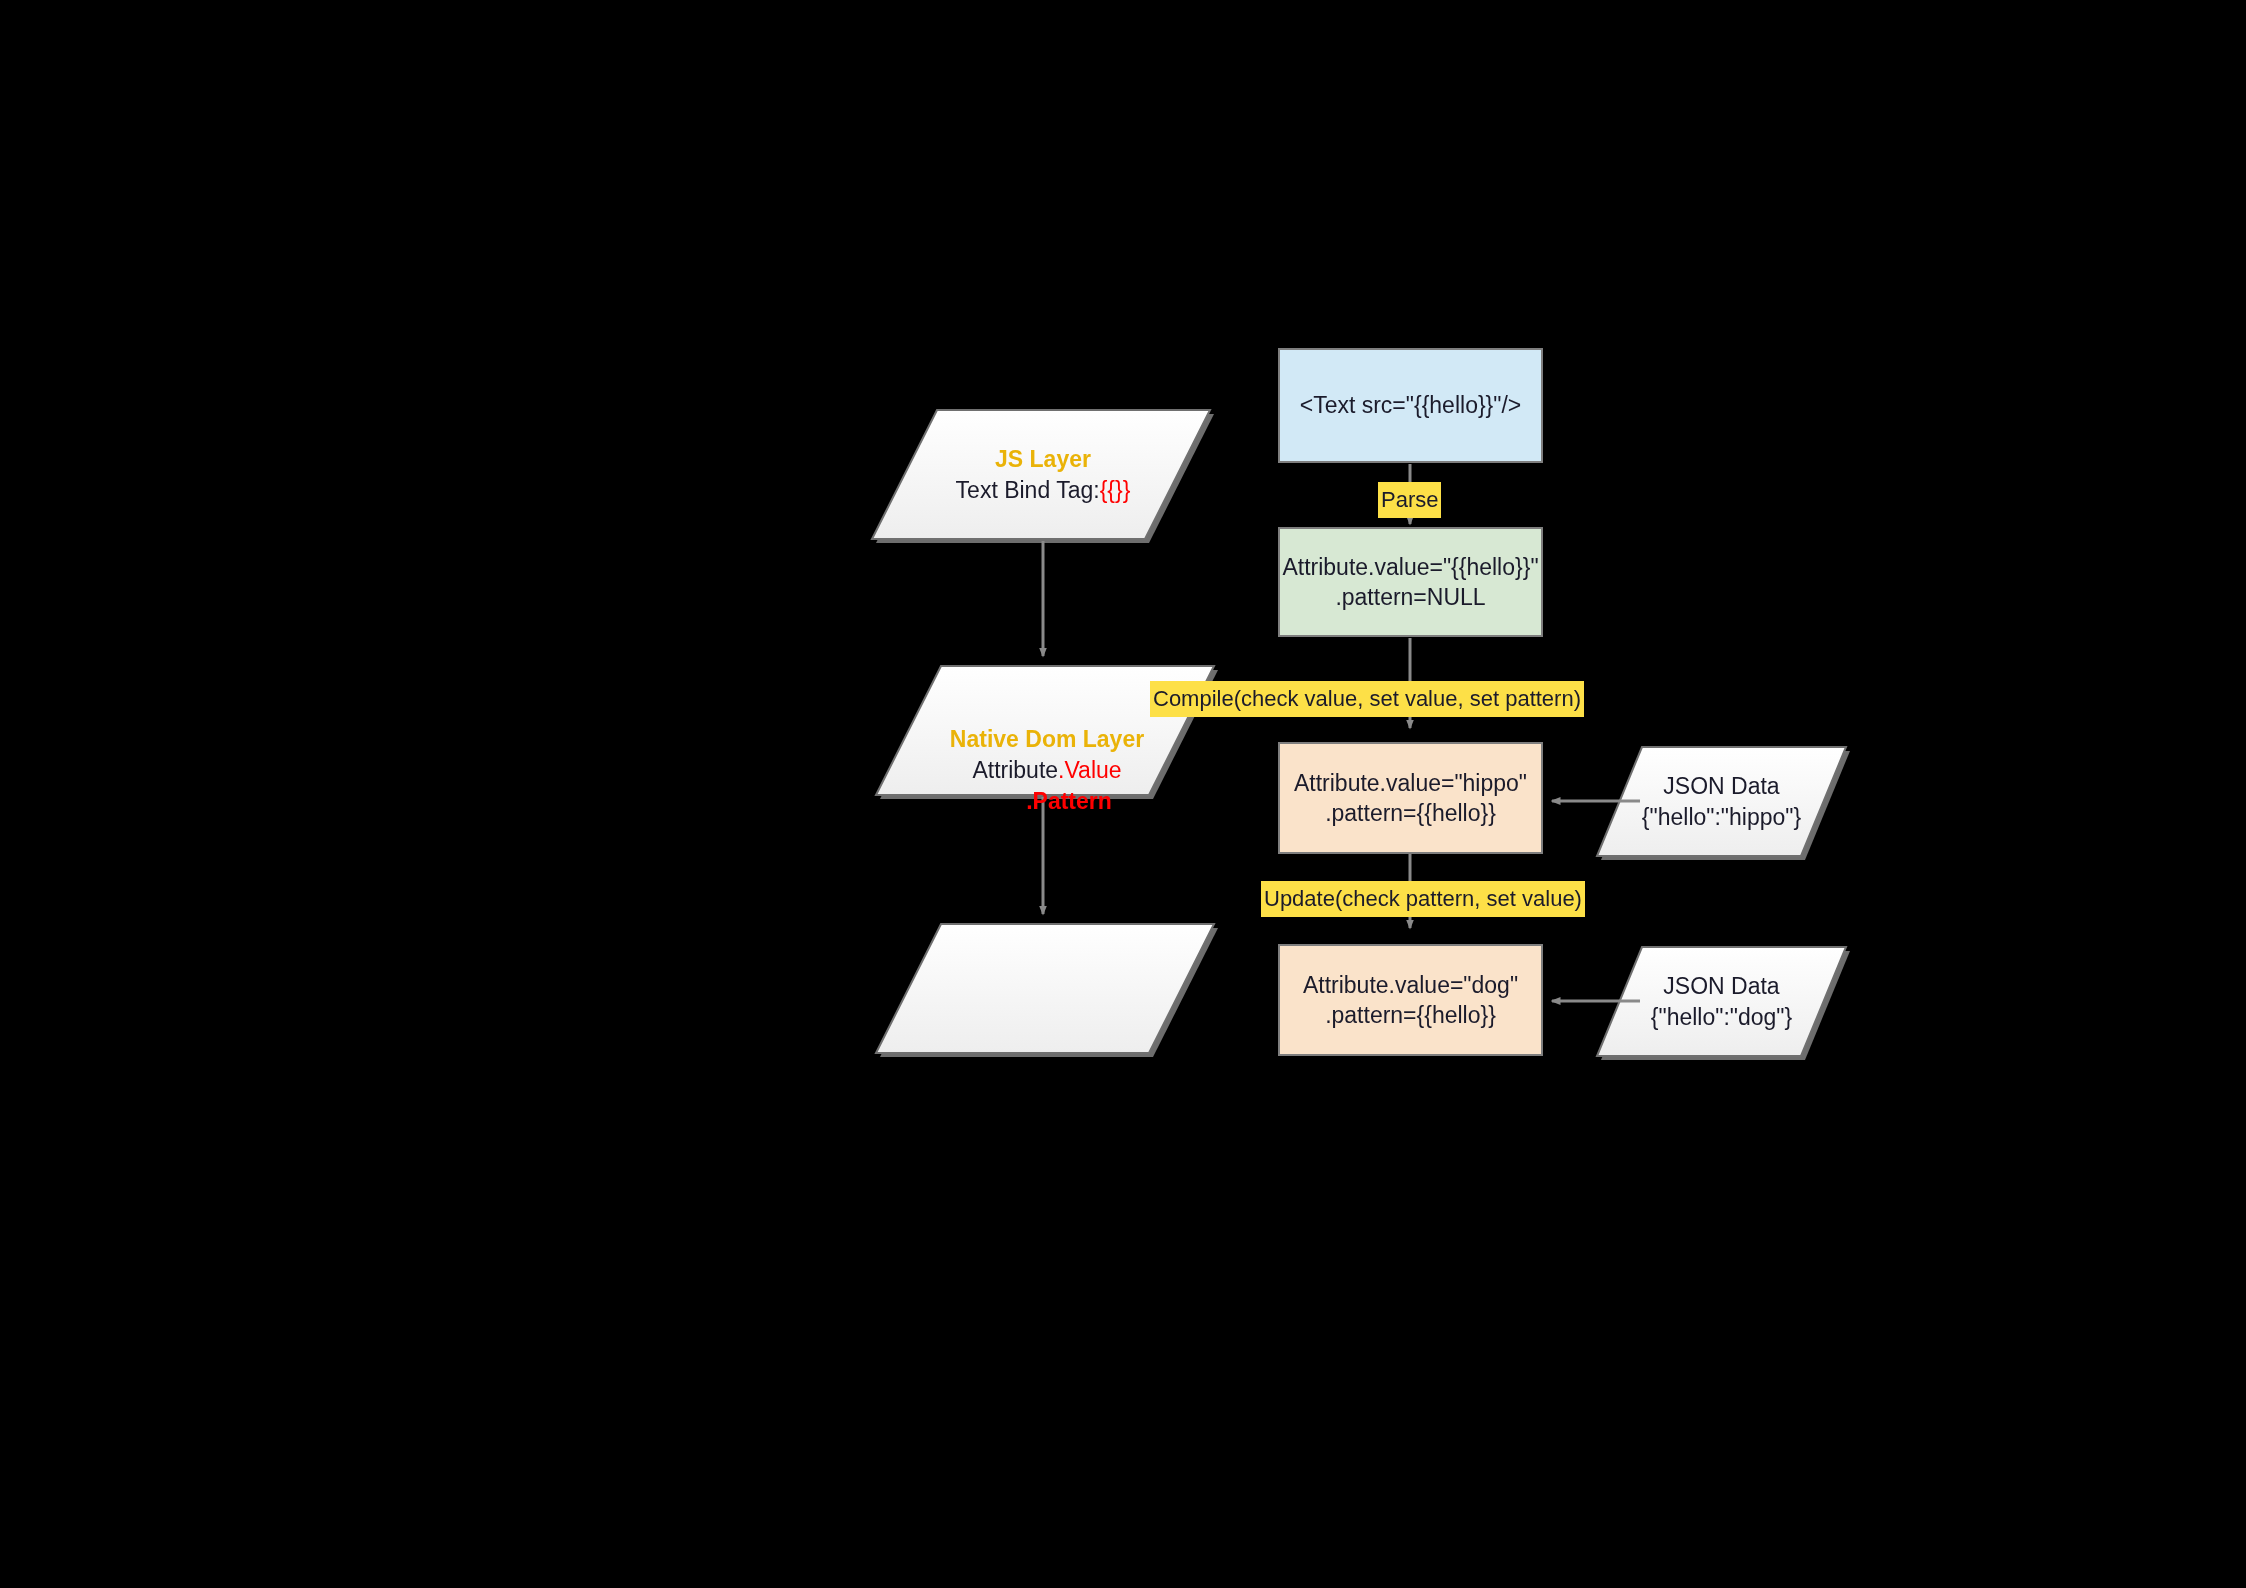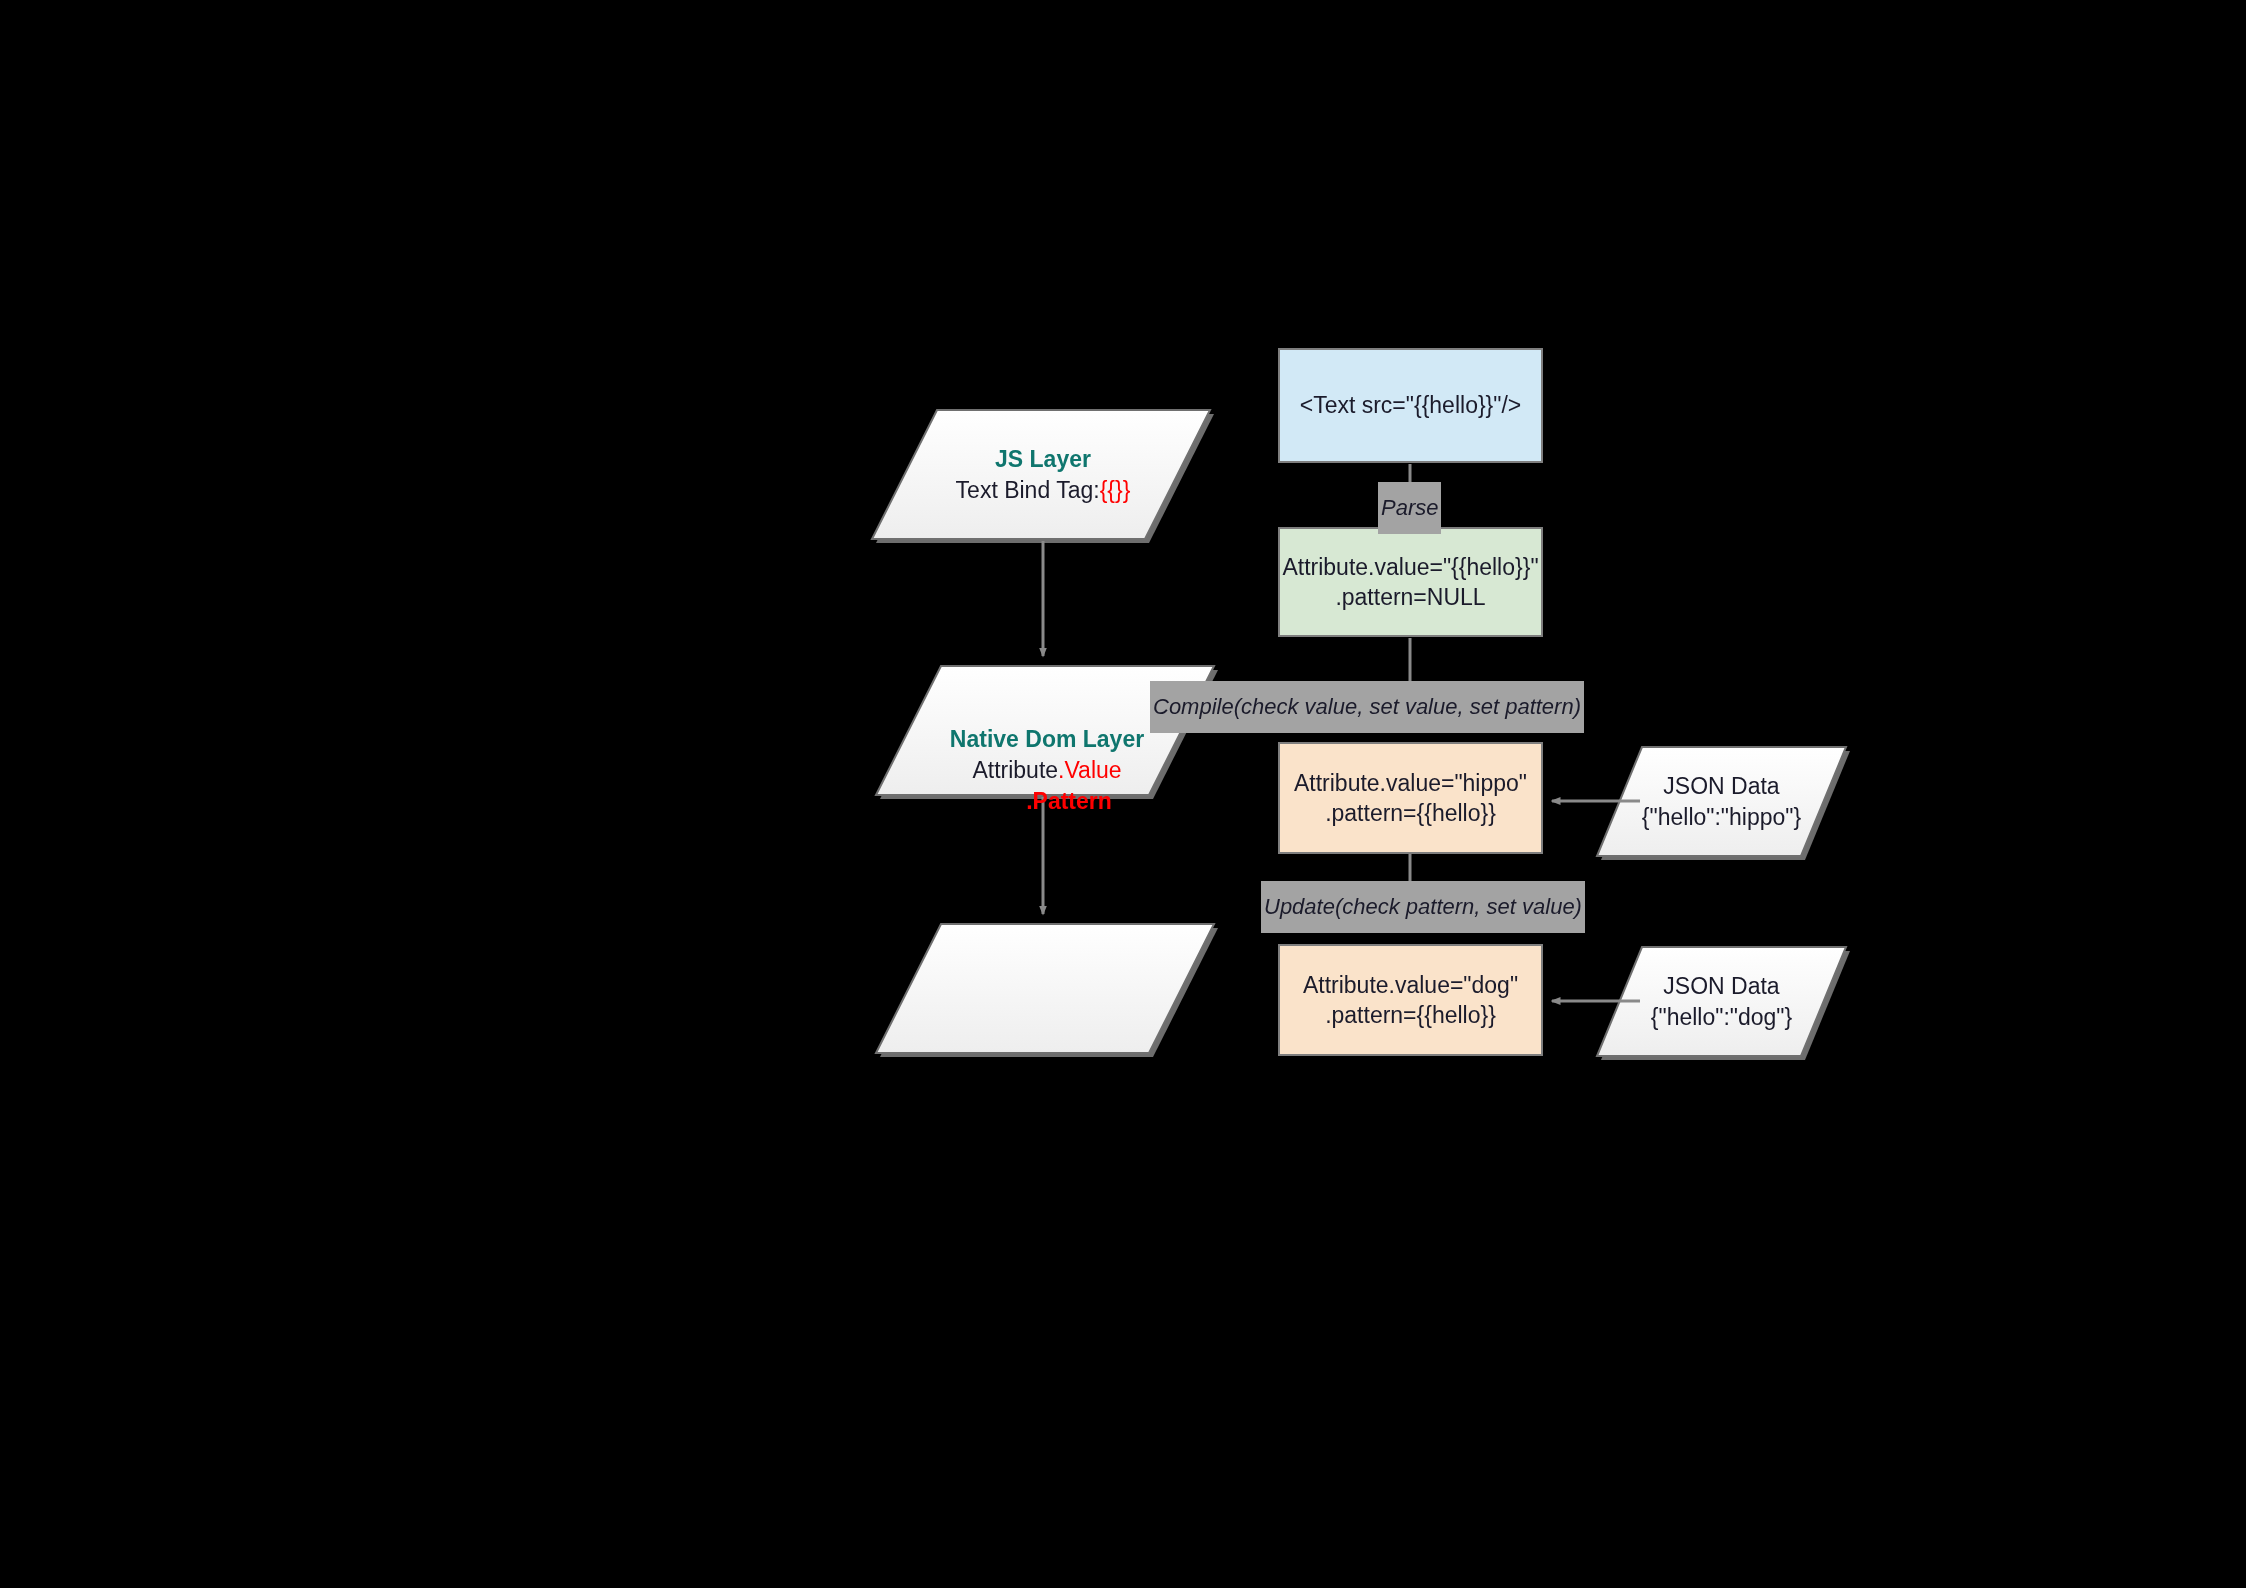--- a/index.html
+++ b/index.html
@@ -58,33 +58,32 @@
     flex-direction: column;
     align-items: center;
     justify-content: center;
     text-align: center;
     font-size: 23px;
     line-height: 1.34;
     color: #1b1b2b;
     white-space: nowrap;
     pointer-events: none;
   }
-  .para-label .bold { font-weight: bold; color: #0f766e; font-size: 23px; }
+  .para-label .bold { font-weight: bold; color: #eab308; font-size: 23px; }
   .red { color: #ff0000; }
 
   
   .edge-label {
     position: absolute;
-    background: #a3a3a3;
+    background: #fde047;
     color: #1b1b2b;
     font-size: 22px;
     line-height: 1.1;
-    padding: 14px 3px;
+    padding: 6px 3px;
     white-space: nowrap;
-    font-style: italic;
   }
 
   .layer-sub-right { padding-left: 44px; font-weight: bold; }
 </style>
 </head>
 <body>
 
 <div id="canvas">
 
   <svg width="2246" height="1588" style="position:absolute;left:0;top:0;">

